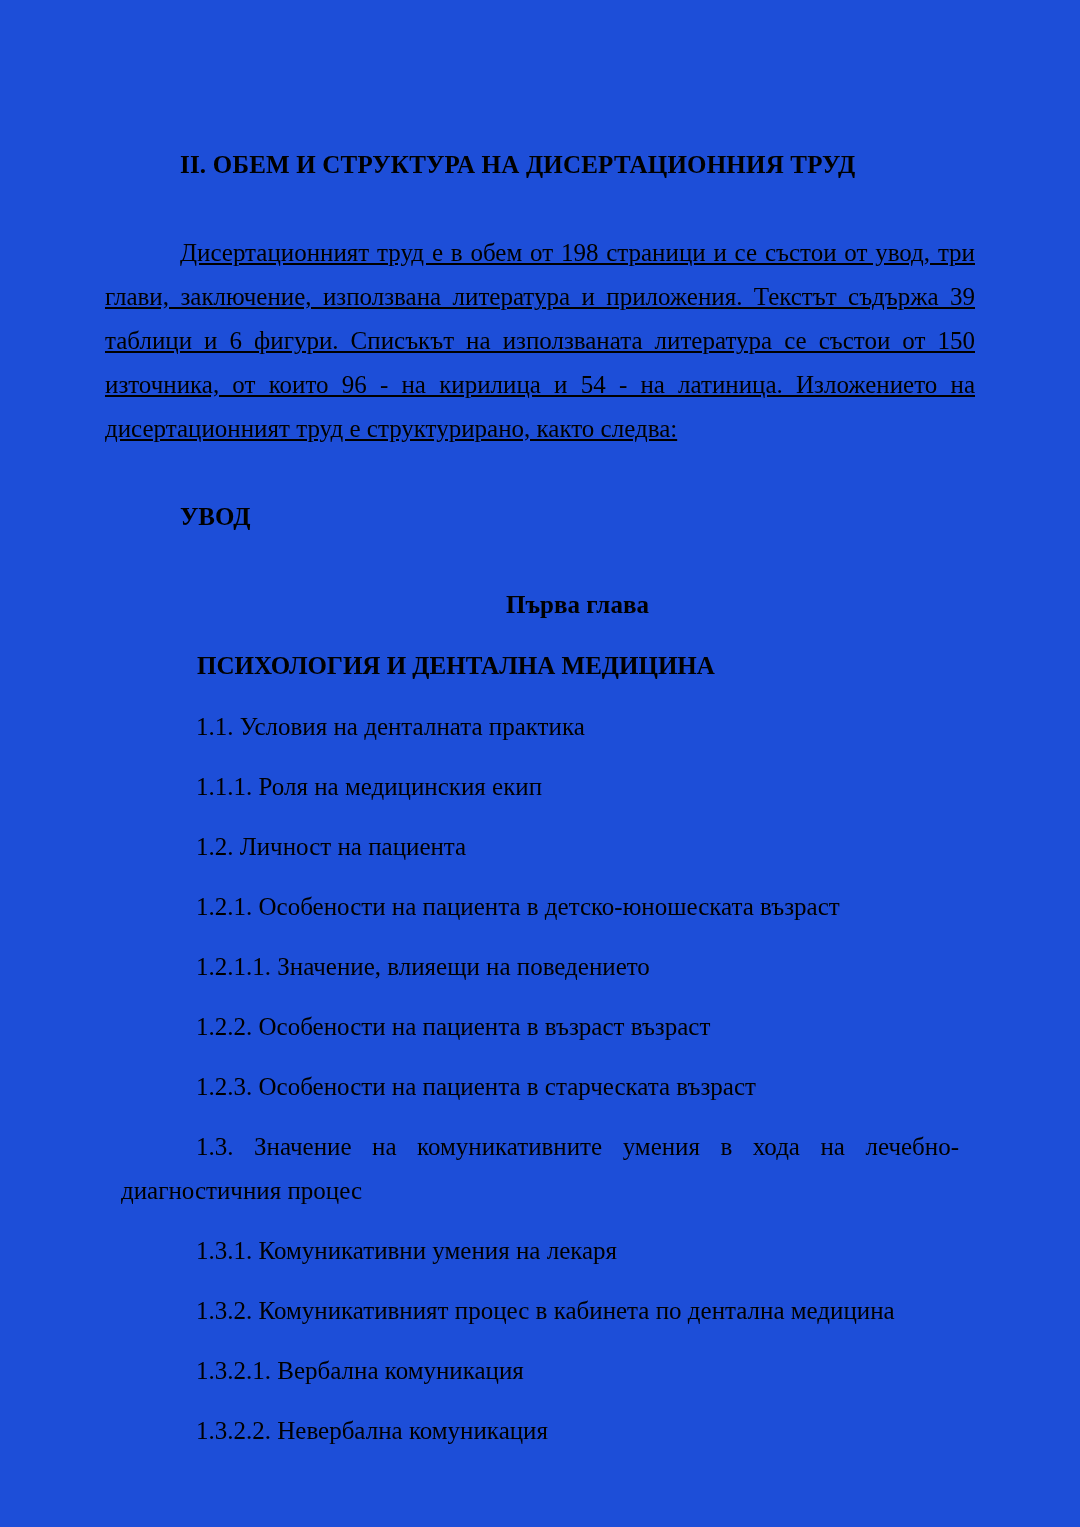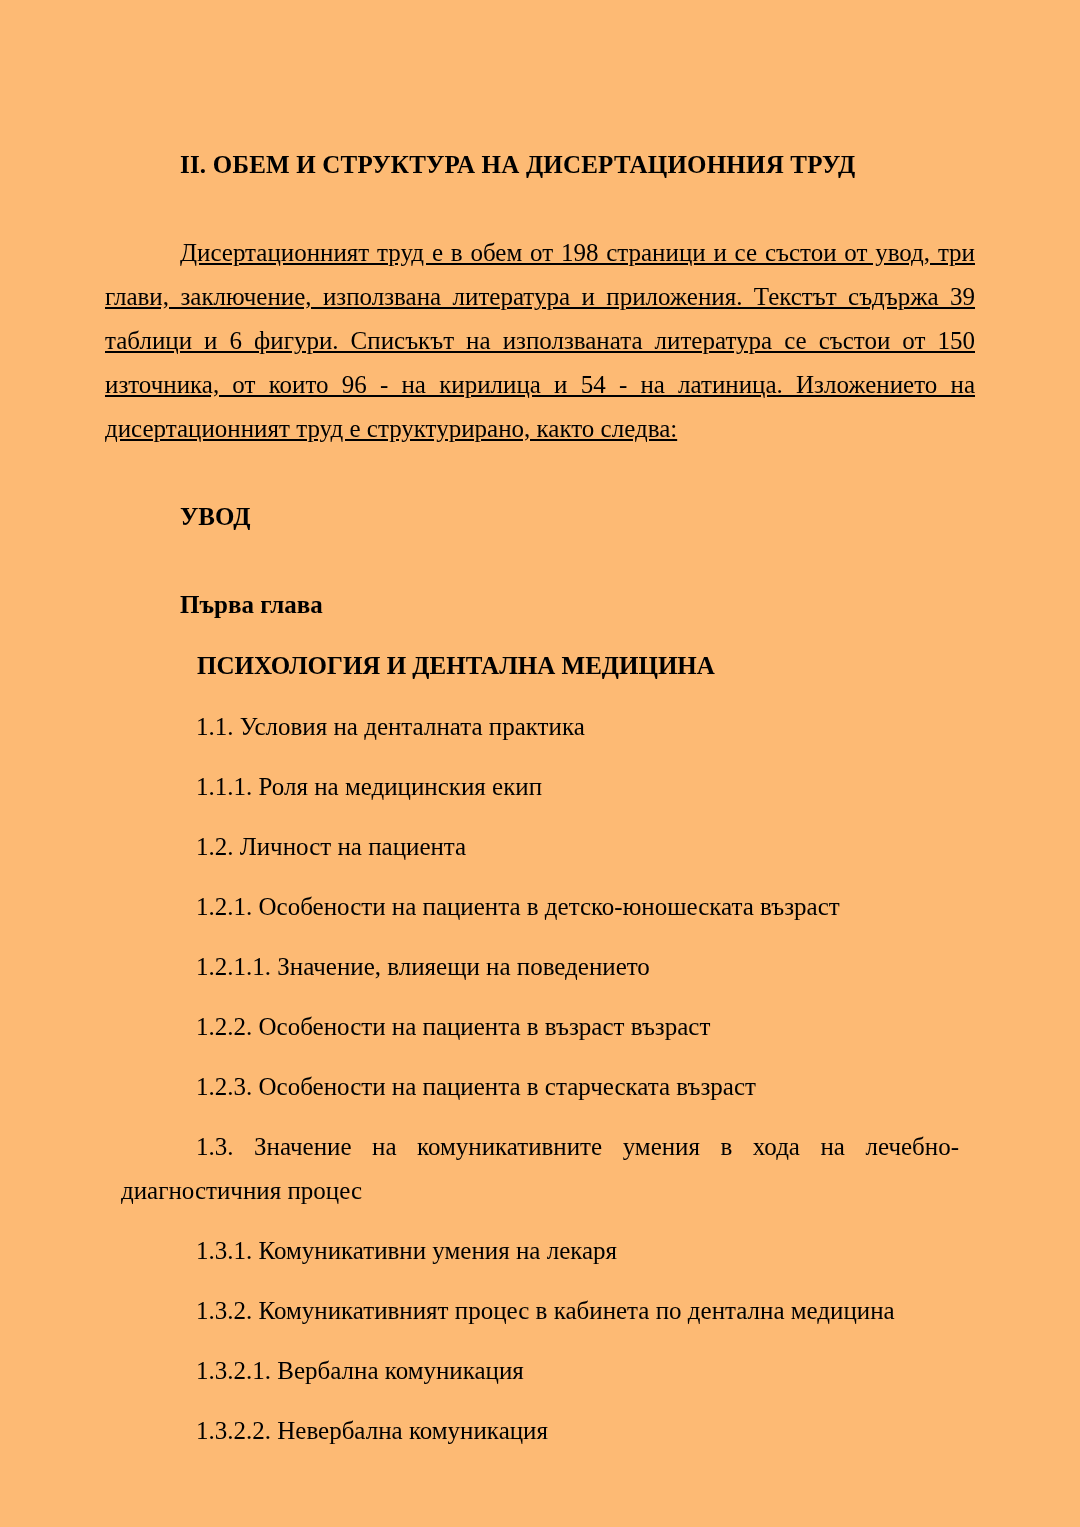--- a/index.html
+++ b/index.html
@@ -9,21 +9,21 @@
   }
   body {
     width: 1080px;
     height: 1527px;
   }
   .page {
     box-sizing: border-box;
     width: 1080px;
     height: 1527px;
     padding: 143px 105px 40px 105px;
-    background: #fdba74;
+    background: #1d4ed8;
     color: #000000;
     font-family: "Liberation Serif", "DejaVu Serif", serif;
     font-size: 25px;
     line-height: 44px;
     overflow: hidden;
   }
   .doc-title {
     margin: 0;
     font-size: 25px;
     font-weight: bold;
@@ -38,20 +38,21 @@
   }
   .uvod-heading {
     margin: 44px 0 0 0;
     font-weight: bold;
     text-indent: 75px;
   }
   .chapter-label {
     margin: 44px 0 0 0;
     font-weight: bold;
     text-indent: 75px;
+    text-align: center;
   }
   .chapter-title {
     margin: 17px;
     font-weight: bold;
     text-indent: 75px;
   }
   .toc-item {
     margin: 16px;
     text-indent: 75px;
     text-align: justify;

